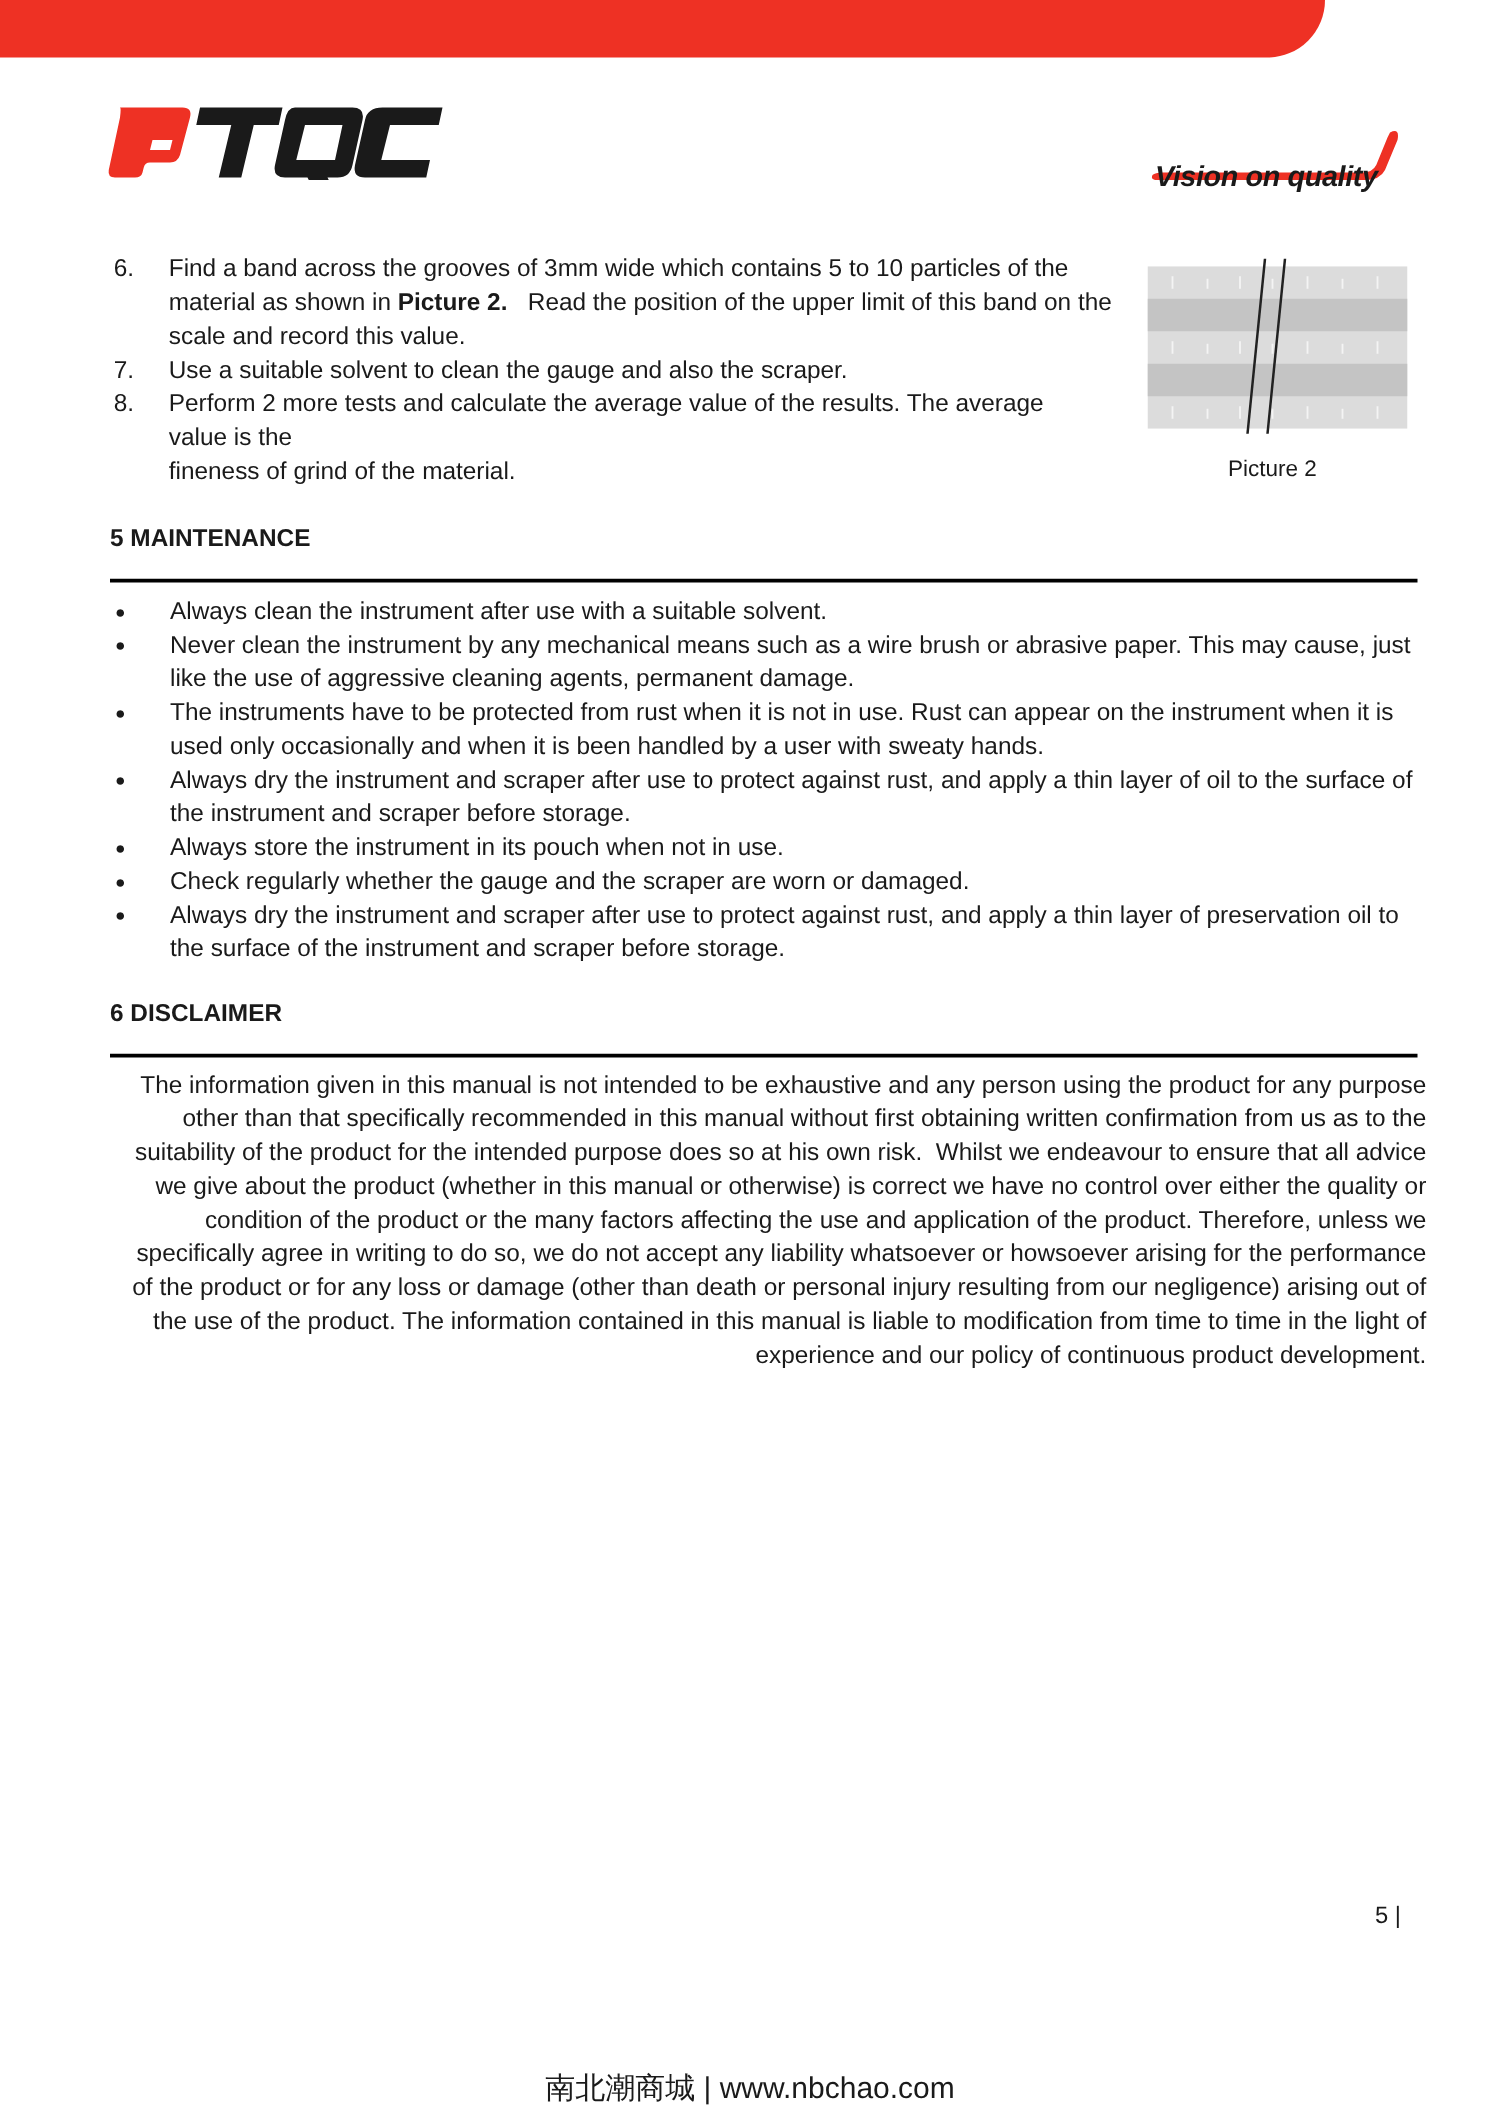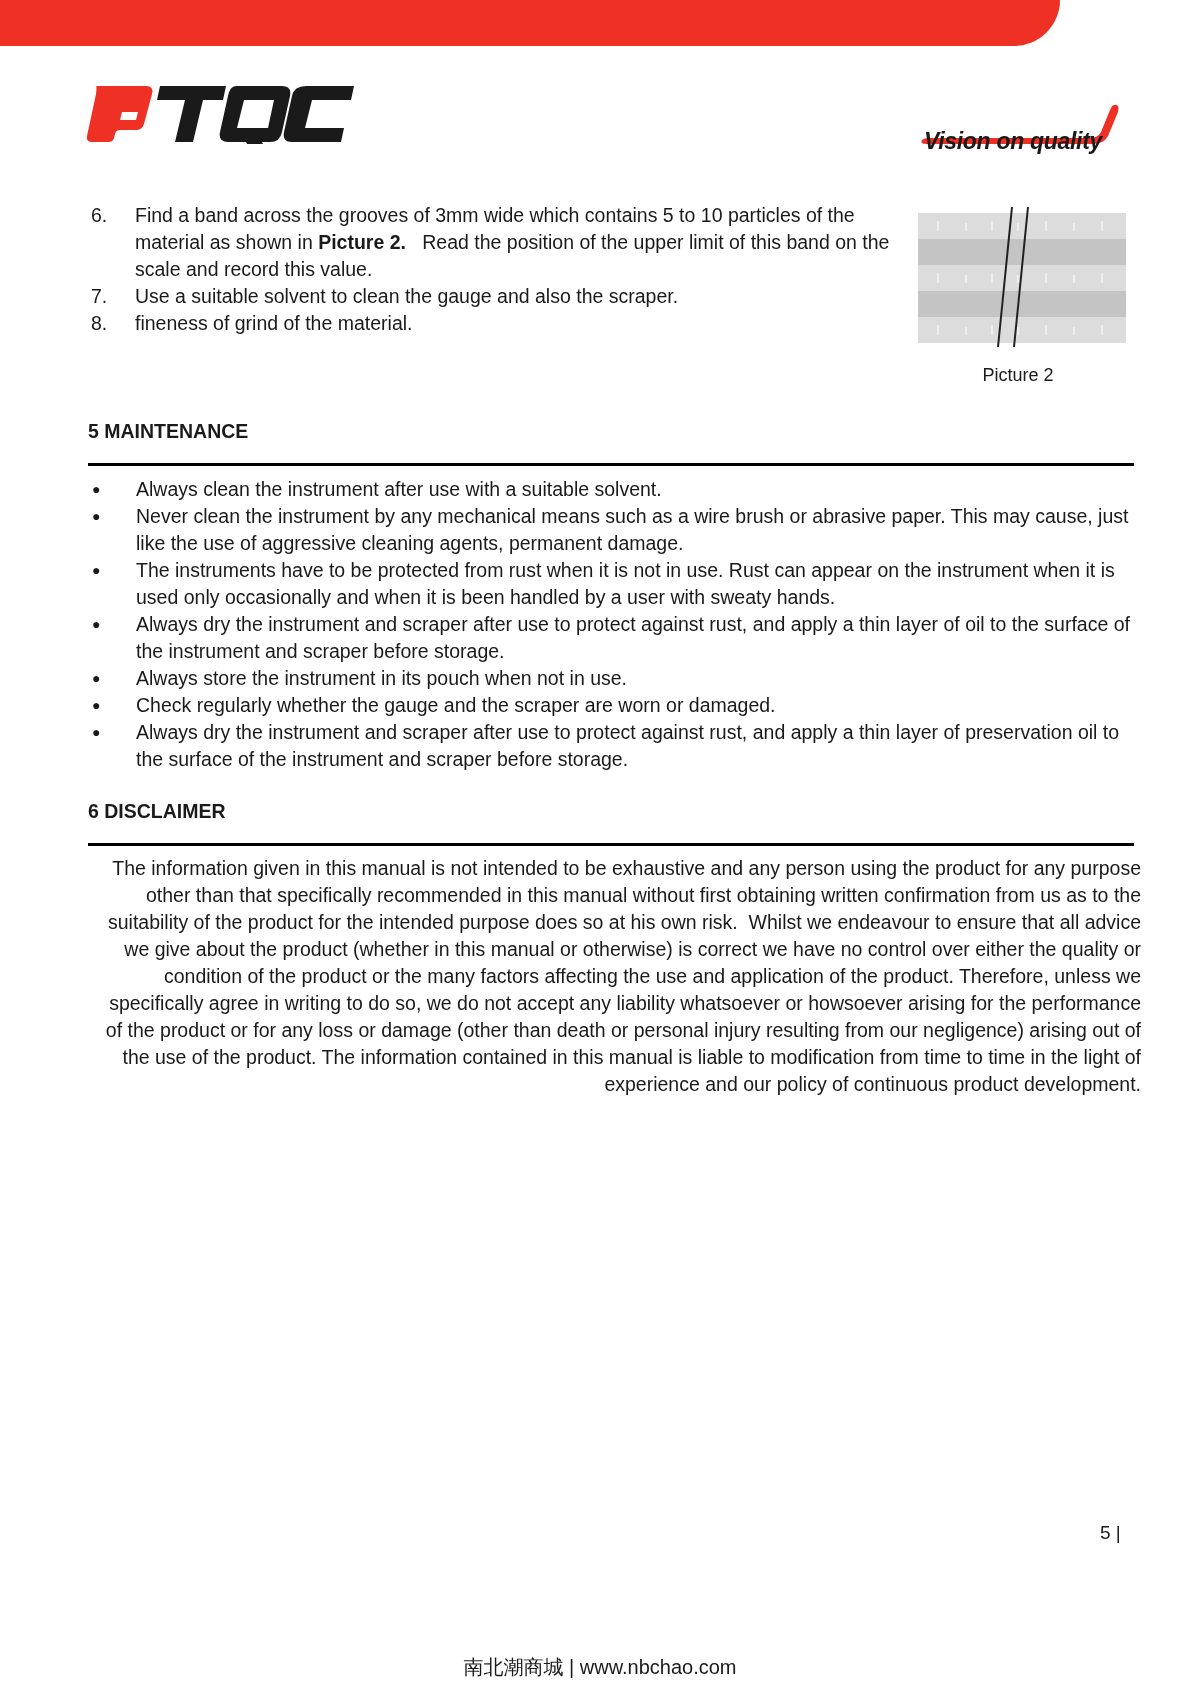--- a/index.html
+++ b/index.html
@@ -41,21 +41,21 @@
     padding-bottom: 20px; border-bottom: 3px solid #000;
   }
   .bullets { list-style: none; margin: 0; padding: 0; }
   .bullets li { display: flex; }
   .bullets .dot { width: 44px; flex: none; font-size: 14px; padding-left: 1px; }
   .para { text-align: right; width: 1050px; }
 
   .page-num { position: absolute; left: 1100px; top: 1522px; font-size: 19px; }
   .footer {
     position: absolute; left: 0; top: 1654px; width: 1200px; text-align: center;
-    font-size: 20px; color: #1a1a1a;
+    font-size: 24px; color: #1a1a1a;
   }
 </style>
 </head>
 <body>
 
 <div class="top-band"></div>
 
 <svg class="logo" viewBox="0 0 270 60" xmlns="http://www.w3.org/2000/svg">
   <path d="M10 2 H60 Q68 2 66 10 L58 40 Q56 46 50 46 H34 Q30 46 29 50 L28 54 Q27 58 22 58 H6 Q0 58 1 52 L10 10 Q11 2 10 2 Z" fill="#ee3124"></path>
   <path d="M34 36 H50 L52 28 H36 Z" fill="#ffffff"></path>
@@ -76,20 +76,21 @@
     <span class="step-num">6.</span>
     <span class="step-text"><span>Find a band across the grooves of 3mm wide which contains 5 to 10 particles of the material as shown in </span><b>Picture 2.</b><span style="white-space:pre-wrap">   Read the position of the upper limit of this band on the scale and record this value.</span></span>
   </div>
   <div class="step">
     <span class="step-num">7.</span>
     <span class="step-text">Use a suitable solvent to clean the gauge and also the scraper.</span>
   </div>
   <div class="step">
     <span class="step-num">8.</span>
     <span class="step-text">
+      <span style="display:block;width:700px">Perform 2 more tests and calculate the average value of the results. The average value is the</span>
       <span style="display:block">fineness of grind of the material.</span>
     </span>
   </div>
 </div>
 
 <div class="picture">
   <svg class="pic-box" viewBox="0 0 208 130" xmlns="http://www.w3.org/2000/svg">
     <rect x="0" y="0" width="208" height="130" fill="#dcdcdc"></rect>
     <rect x="0" y="26" width="208" height="26" fill="#c4c4c4"></rect>
     <rect x="0" y="78" width="208" height="26" fill="#c4c4c4"></rect>

